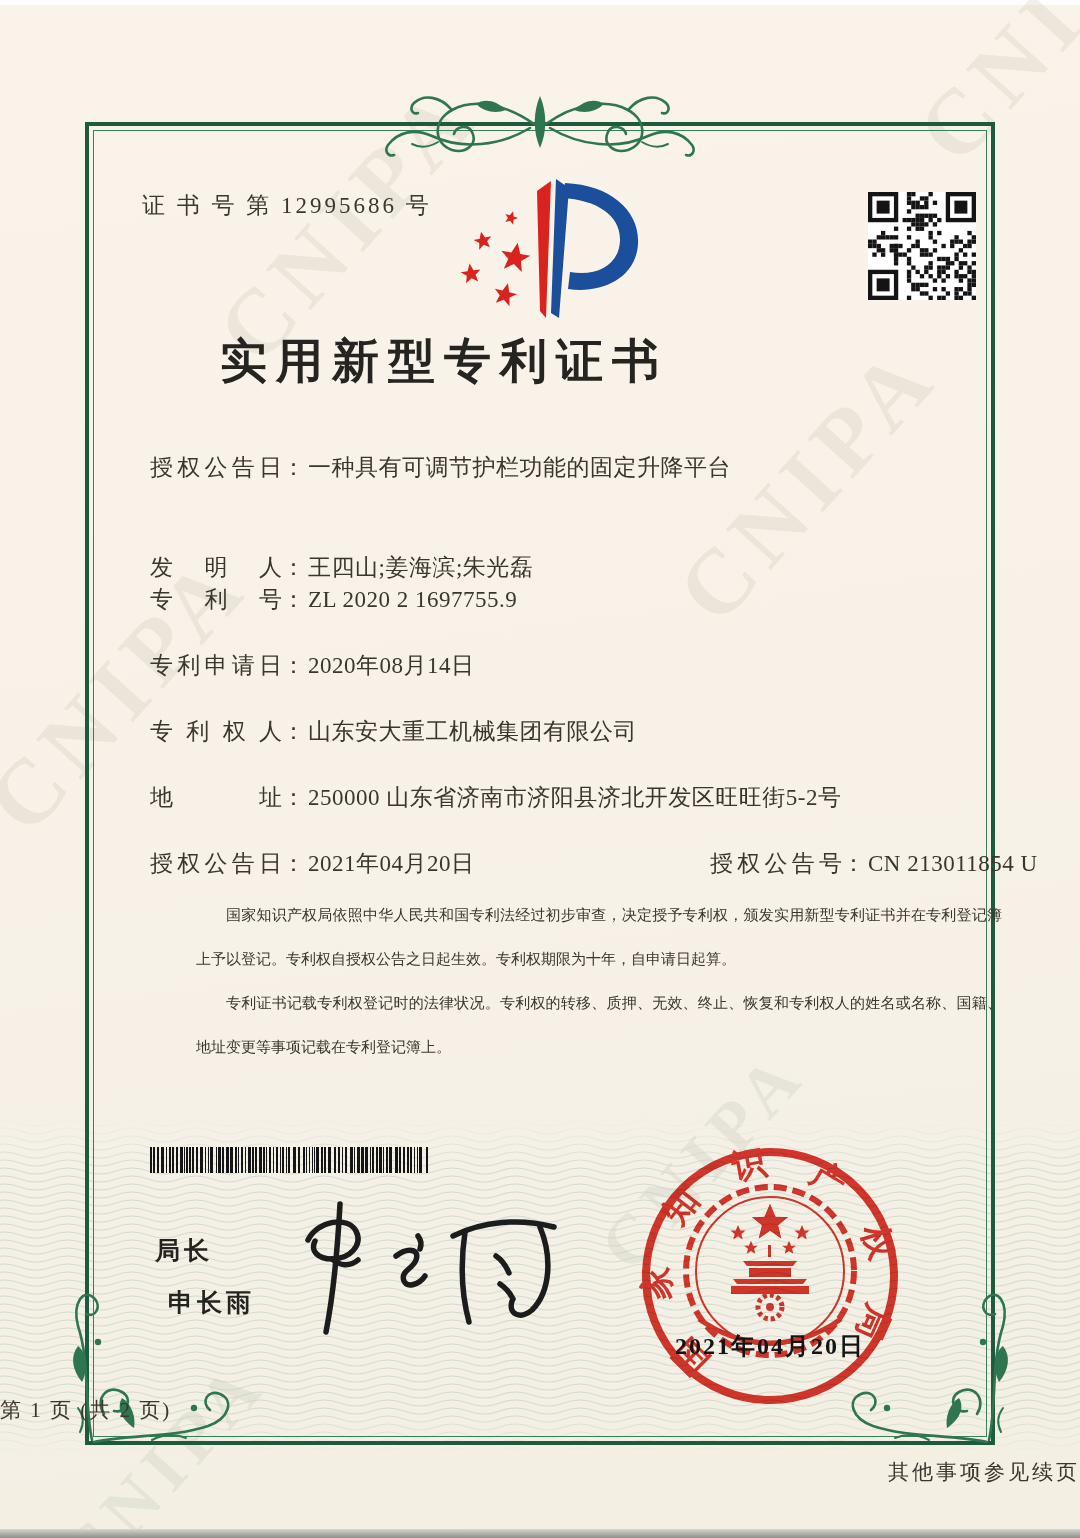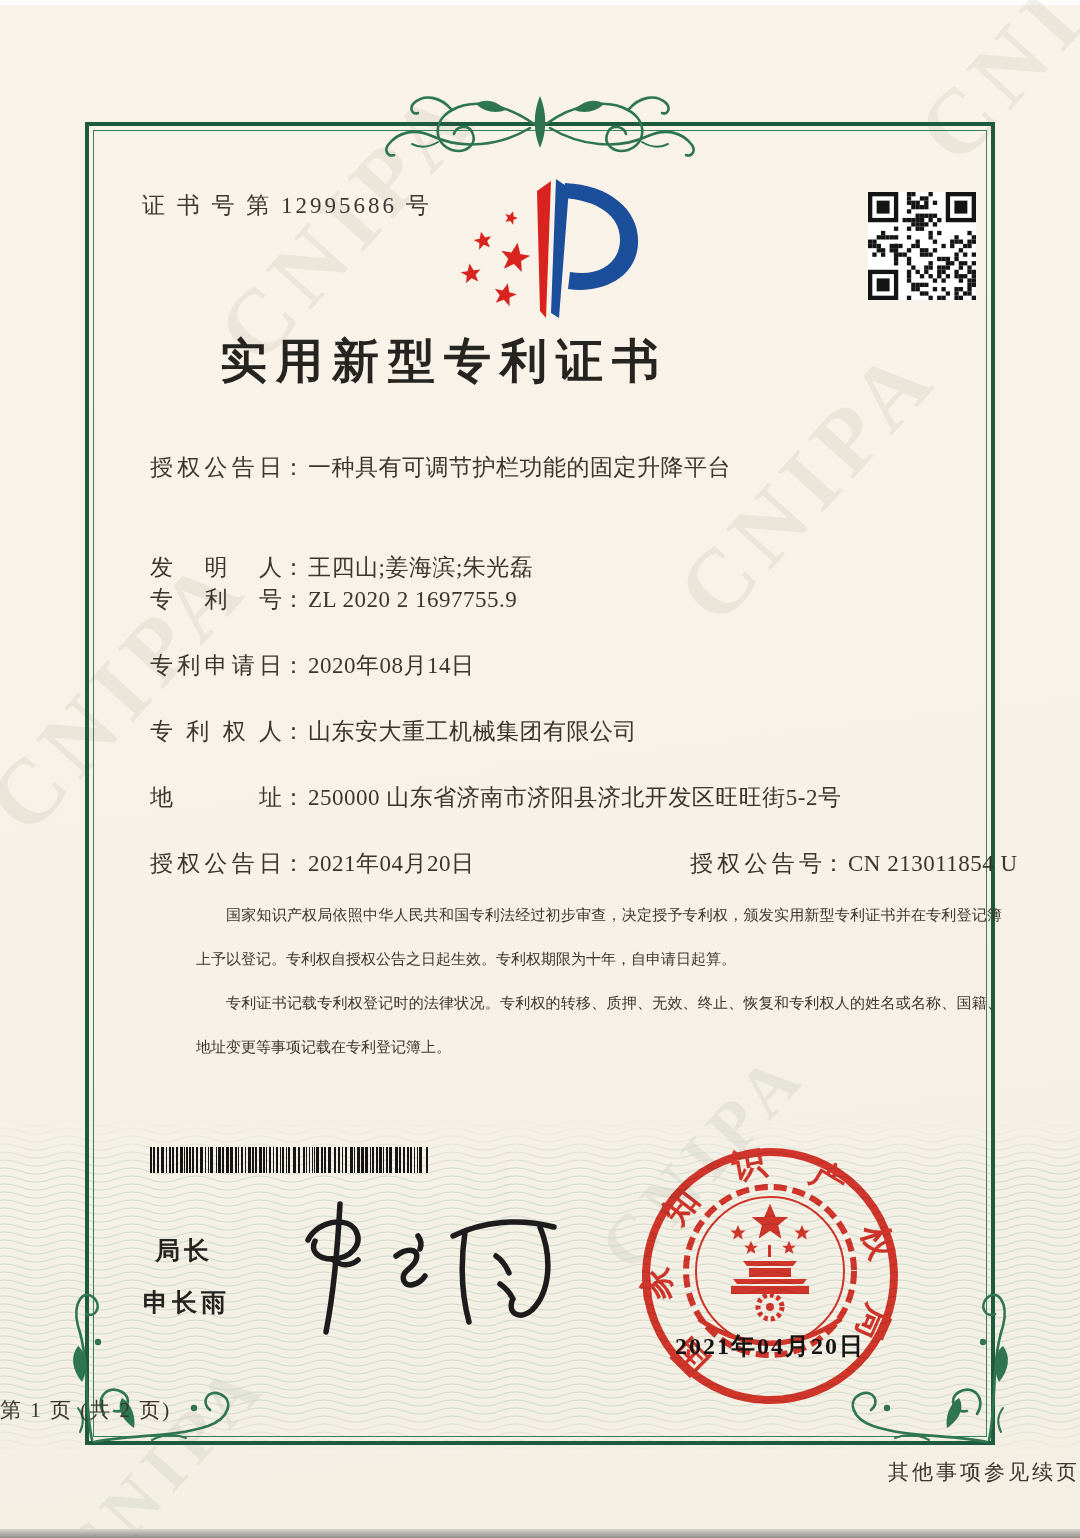--- a/index.html
+++ b/index.html
@@ -41,30 +41,30 @@
   .qr{ position:absolute; left:868px; top:192px; width:108px; height:108px; }
   .logo{ position:absolute; left:452px; top:168px; width:192px; height:160px; }
   .title{
     position:absolute; left:0; top:330px; width:888px; text-align:center;
     font-size:47px; font-weight:bold; letter-spacing:9px; color:#262420;
   }
   .field-row{ position:absolute; left:150px; width:820px; font-size:23px; color:#3a352e; white-space:nowrap; }
   .flabel{ display:inline-block; width:132px; text-align:justify; text-align-last:justify; }
   .fcolon{ display:inline-block; width:26px; }
   .fvalue{ letter-spacing:0.5px; }
-  .grant-right{ position:absolute; left:540px; top:0; }
+  .grant-right{ position:absolute; left:560px; top:0; }
   .body-text{
     position:absolute; left:148px; top:893px; width:806px;
     font-size:15px; line-height:44px; text-align:justify; color:#3a352e;margin-left:48px;
   }
   .body-text p{ text-indent:2em; }
   .barcode{ position:absolute; left:150px; top:1147px; width:282px; height:26px; }
   .signer-title{ position:absolute; left:155px; top:1234px; font-size:25px; font-weight:bold;
     font-family:"Liberation Sans","DejaVu Sans",sans-serif; color:#25231f; letter-spacing:4px;}
-  .signer-name{ position:absolute; left:143px; top:1286px; font-size:25px; font-weight:bold;
+  .signer-name{ position:absolute; left:168px; top:1286px; font-size:25px; font-weight:bold;
     font-family:"Liberation Sans","DejaVu Sans",sans-serif; color:#25231f; letter-spacing:4px;}
   .signature{ position:absolute; left:268px; top:1196px; width:310px; height:140px; }
   .seal{ position:absolute; left:633px; top:1141px; width:274px; height:274px; mix-blend-mode:multiply; }
   .seal-date{
     position:absolute; left:648px; top:1330px; width:244px; text-align:center;
     font-size:24px; font-weight:bold; letter-spacing:2px; color:#141414; z-index:3;
   }
   .page-indicator{
     position:absolute; left:0; top:1396px; width:1080px; 
     font-size:21px; color:#3a352e; letter-spacing:2px;

